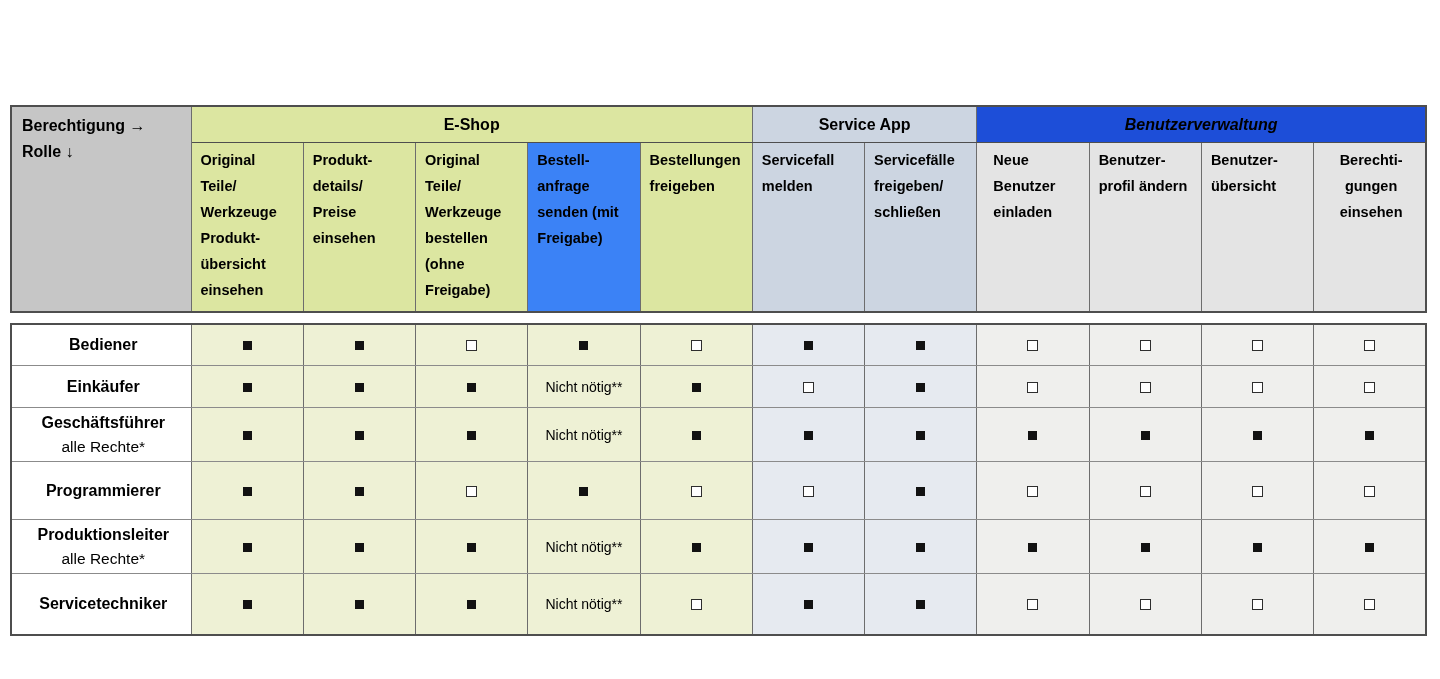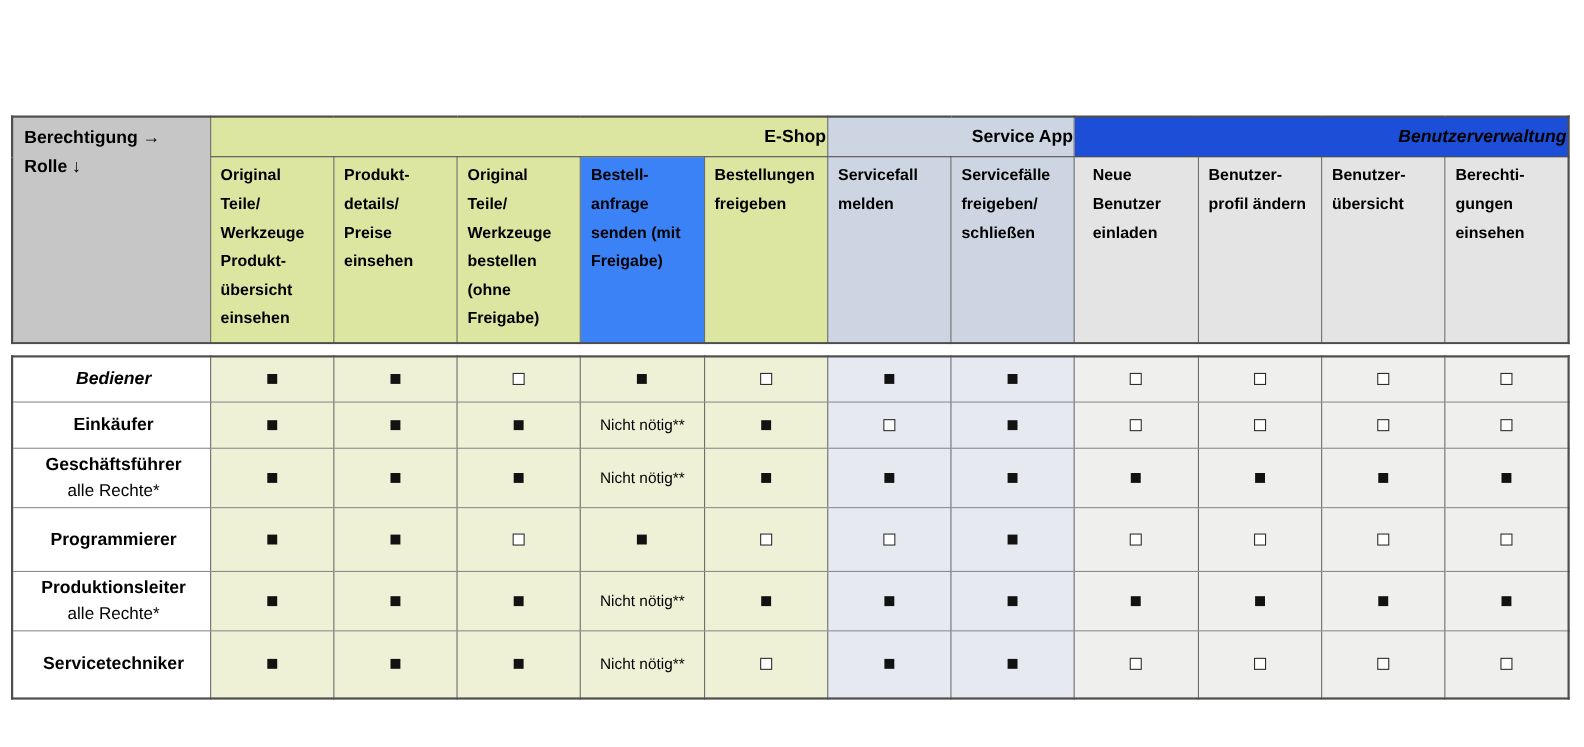--- a/index.html
+++ b/index.html
@@ -42,21 +42,21 @@
     text-align: left;
     vertical-align: top;
     padding: 6px 10px;
     font-size: 16px;
     line-height: 26px;
     white-space: pre-line;
   }
   tr.section-row th.section-th {
     height: 33px;
     font-size: 16px;
-    text-align: right;
+    text-align: center;
     vertical-align: middle;
     border-bottom: 1px solid #4e4e4e;
   }
   tr.colhdr-row th.col-th {
     height: 160px;
     font-size: 14.5px;
     line-height: 26px;
     text-align: left;
     vertical-align: top;
     padding: 4px 6px 4px 9px;
@@ -71,21 +71,21 @@
     border: 2px solid #4e4e4e;
   }
   table.body td {
     border-left: 1px solid #6d6d6d;
     border-right: 1px solid #6d6d6d;
     border-top: 1px solid #8b8b8b;
     border-bottom: 1px solid #8b8b8b;
     text-align: center;
     vertical-align: middle;
   }
-  table.body tr:nth-child(1) td { height: 34px; font-style: italic; }
+  table.body tr:nth-child(1) td { height: 34px; }
   table.body tr:nth-child(2) td { height: 35px; }
   table.body tr:nth-child(3) td { height: 35px; }
   table.body tr:nth-child(4) td { height: 51px; }
   table.body tr:nth-child(5) td { height: 35px; }
   table.body tr:nth-child(6) td { height: 54px; }
   td.role-td {
     background: #ffffff;
     text-align: left;
     padding: 3px 6px 3px 10px;
   }
@@ -171,21 +171,21 @@
             <th class="col-th" style="background: rgb(204, 213, 225);">Servicefälle
 freigeben/
 schließen</th>
             <th class="col-th" style="background: rgb(228, 228, 228); padding-left: 16px;">Neue
 Benutzer
 einladen</th>
             <th class="col-th" style="background: rgb(228, 228, 228);">Benutzer-
 profil ändern</th>
             <th class="col-th" style="background: rgb(228, 228, 228);">Benutzer-
 übersicht</th>
-            <th class="col-th" style="background: rgb(228, 228, 228);">Berechti-
+            <th class="col-th" style="background: rgb(228, 228, 228); text-align: center;">Berechti-
 gungen
 einsehen</th>
           </tr>
       </thead>
     </table>
 
     <div class="block-gap"></div>
 
     <table class="body">
       <colgroup>

